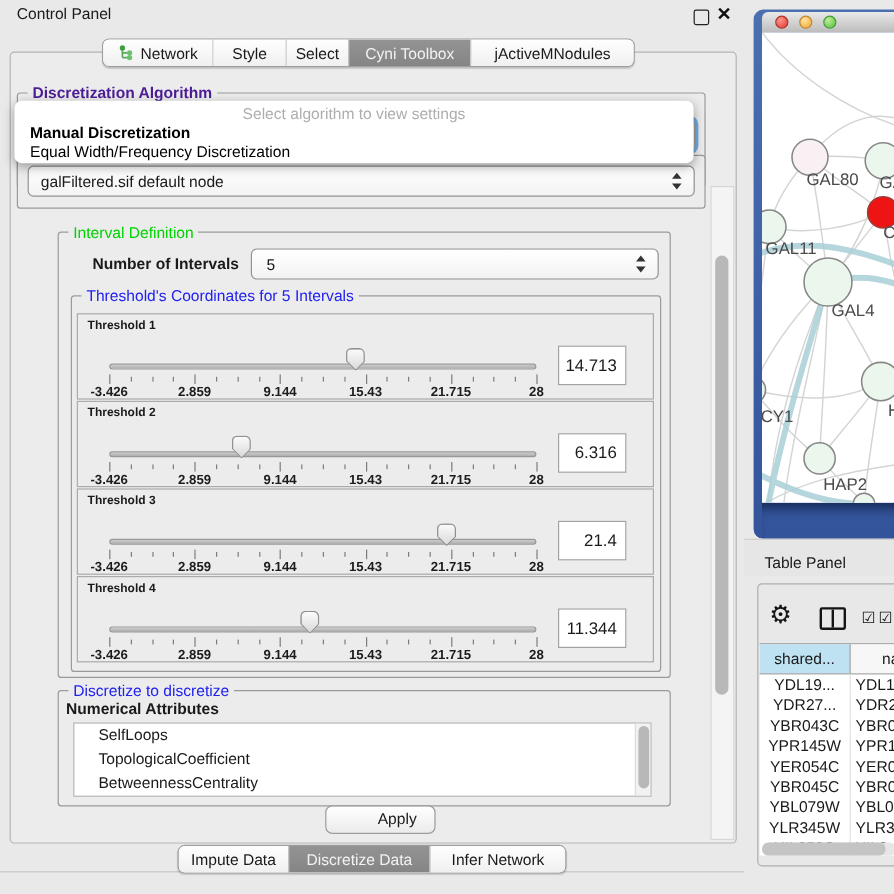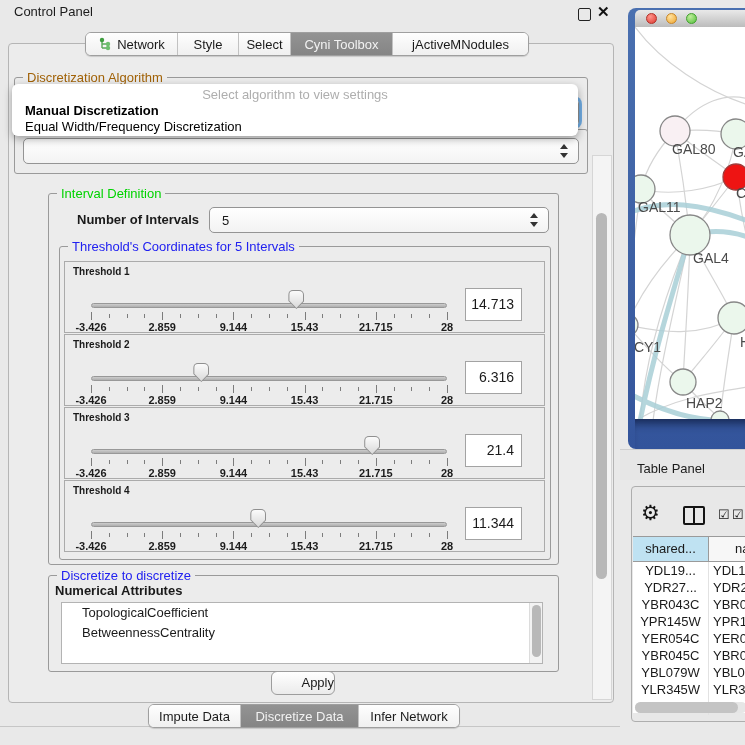--- a/index.html
+++ b/index.html
@@ -20,21 +20,21 @@
   .tabseg:last-child{border-right:none;}
   .tabseg.sel{background:linear-gradient(#939393,#858585);color:#f2f2f2;}
   .toptabs{left:85px;top:32px;}
   .bottomtabs{left:148px;top:704px;}
   .net-ico{width:14px;height:14px;margin-right:5px;}
   
   .group{border:1px solid #9a9a9a;border-radius:3px;background:#ececec;}
   .gtitle{position:absolute;top:-8px;left:8px;background:#ececec;padding:0 4px;font-size:13px;white-space:nowrap;}
   .gtitle.green{color:#00d300;}
   .gtitle.blue{color:#2121f0;}
-  .gtitle.gray{color:#a16207;}
+  .gtitle.gray{color:#4c1d95;font-weight:bold;}
   
   .combo{background:linear-gradient(#ffffff,#f3f3f3);border:1px solid #949494;border-radius:5px;
        font-size:13px;display:flex;align-items:center;box-sizing:border-box;padding-left:10px;}
   .stepper{position:absolute;right:9px;top:50%;transform:translateY(-50%);width:9px;height:14px;}
   .stepper .up{position:absolute;top:0;left:0;width:0;height:0;border-left:4.5px solid transparent;border-right:4.5px solid transparent;border-bottom:5px solid #333;}
   .stepper .dn{position:absolute;bottom:0;left:0;width:0;height:0;border-left:4.5px solid transparent;border-right:4.5px solid transparent;border-top:5px solid #333;}
   .focusring{box-shadow:0 0 0 3px rgba(100,165,225,.9);}
   
   .overlay{left:12px;top:84px;width:566px;height:52px;background:#fff;border-radius:6px;
        box-shadow:0 3px 9px rgba(0,0,0,.35);z-index:10;}
@@ -58,21 +58,21 @@
   .tick-label{position:absolute;transform:translateX(-50%);font-size:11px;font-weight:bold;color:#1c1c1c;white-space:nowrap;}
   .valbox{position:absolute;left:400px;top:26px;width:57px;height:33px;background:#fff;border:1px solid #a3a3a3;
        font-size:14px;line-height:31px;text-align:right;padding-right:7px;box-sizing:border-box;}
   
   .attrlist{position:absolute;left:12px;top:26px;width:482px;height:62px;background:#fff;border:1px solid #b3b3b3;
        box-sizing:border-box;overflow:hidden;font-size:13px;}
   .attrlist .item{padding-left:20px;line-height:20px;}
   .vsb-track{position:absolute;background:#f2f2f2;border-left:1px solid #dcdcdc;}
   .vsb-thumb{position:absolute;background:#b8b8b8;border-radius:6px;}
   .applybtn{left:271px;top:671px;width:62px;height:22px;border:1px solid #9d9d9d;border-radius:6px;
-       background:linear-gradient(#ffffff,#ebebeb);font-size:13px;text-align:right;line-height:21px;}
+       background:linear-gradient(#ffffff,#ebebeb);font-size:13px;text-align:center;line-height:21px;padding-left:28px;}
   .hline{left:0;top:726px;width:620px;height:0;border-top:1px solid #c6c6c6;z-index:1;}
   
   .netwin{left:628px;top:8px;width:120px;height:441px;background:linear-gradient(180deg,#4a70b0,#33549b);
        border-radius:8px 0 0 8px;overflow:hidden;}
   .net-titlebar{position:absolute;left:7px;top:2px;right:0;height:17px;border-radius:5px 0 0 0;
        background:linear-gradient(#e9e9e9,#bcbcbc);border-bottom:1px solid #8f8f8f;}
   .light{position:absolute;top:3px;width:11px;height:11px;border-radius:50%;box-sizing:border-box;}
   .light.red{left:11px;background:radial-gradient(circle at 35% 30%,#ff958c,#df3a31);border:1px solid #b03028;}
   .light.yellow{left:31px;background:radial-gradient(circle at 35% 30%,#ffe2a0,#f0a62e);border:1px solid #c6862b;}
   .light.green{left:51px;background:radial-gradient(circle at 35% 30%,#c0ec9c,#53c13b);border:1px solid #429f2f;}
@@ -143,20 +143,21 @@
       <div class="stepper">
           <div class="up"></div>
           <div class="dn"></div>
         </div>
     </div>
   </div>
 
   <div class="abs group" style="left:14px;top:129px;width:572px;height:43px;">
     <div class="gtitle gray">Table Data</div>
     <div class="combo" style="position:absolute;left:8px;top:8px;width:556px;height:26px;">
+      <span>galFiltered.sif default node</span>
       <div class="stepper">
           <div class="up"></div>
           <div class="dn"></div>
         </div>
     </div>
   </div>
 
   <div class="abs overlay">
     <div class="ov-hint">Select algorithm to view settings</div>
     <div class="ov-opt1">Manual Discretization</div>
@@ -344,20 +345,21 @@
         </div>
         <div class="valbox">11.344</div>
       </div>
     </div>
   </div>
 
   <div class="abs group" style="left:48px;top:575px;width:509px;height:95px;">
     <div class="gtitle blue">Discretize to discretize</div>
     <div style="position:absolute;left:6px;top:7px;font-size:13px;font-weight:bold;">Numerical Attributes</div>
     <div class="attrlist">
+      <div class="item">SelfLoops</div>
       <div class="item">TopologicalCoefficient</div>
       <div class="item">BetweennessCentrality</div>
       <div class="vsb-track" style="right:0;top:0;width:12px;height:100%;">
         <div class="vsb-thumb" style="left:1.5px;top:2px;width:9px;height:52px;"></div>
       </div>
     </div>
   </div>
 
   <div class="abs applybtn">Apply</div>
 
@@ -366,21 +368,21 @@
   </div>
 
   <div class="abs hline"></div>
   <div class="abs tabgroup bottomtabs">
     <div class="tabseg" style="width:92px;">
       <span>Impute Data</span>
     </div>
     <div class="tabseg sel" style="width:118px;">
       <span>Discretize Data</span>
     </div>
-    <div class="tabseg" style="width:100px;">
+    <div class="tabseg" style="width:112px;">
       <span>Infer Network</span>
     </div>
   </div>
 
   <div class="abs netwin">
     <div class="net-titlebar">
       <div class="light red"></div>
       <div class="light yellow"></div>
       <div class="light green"></div>
     </div>

